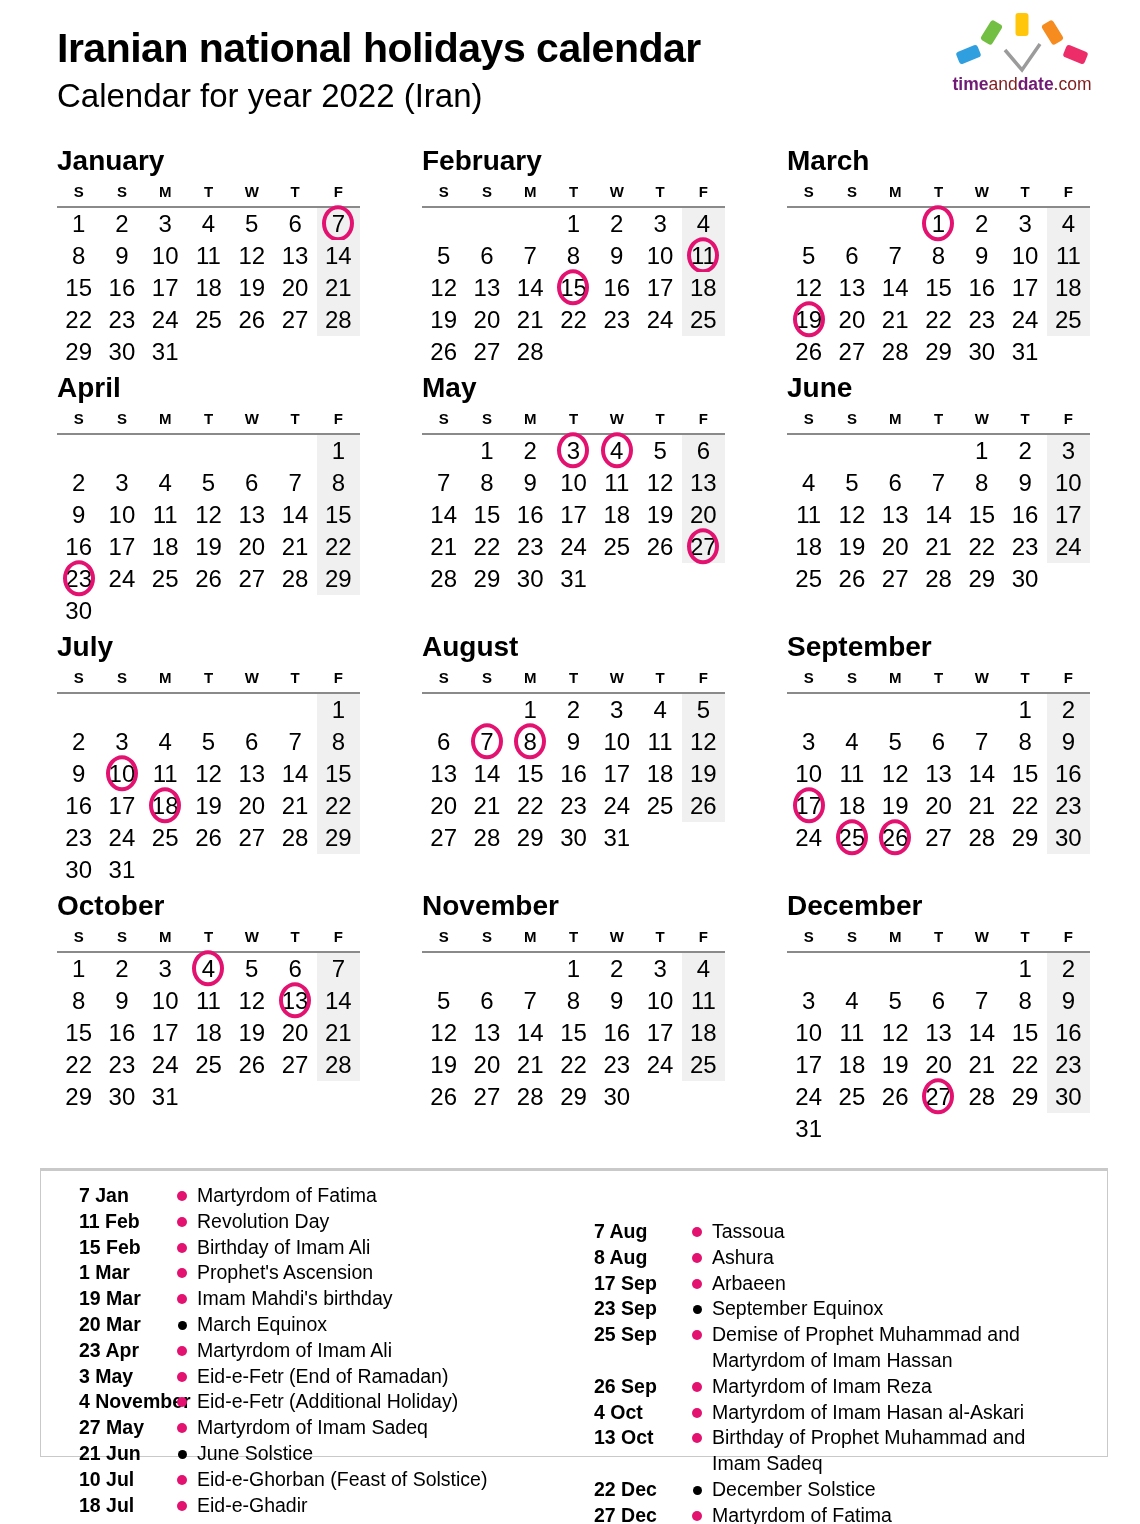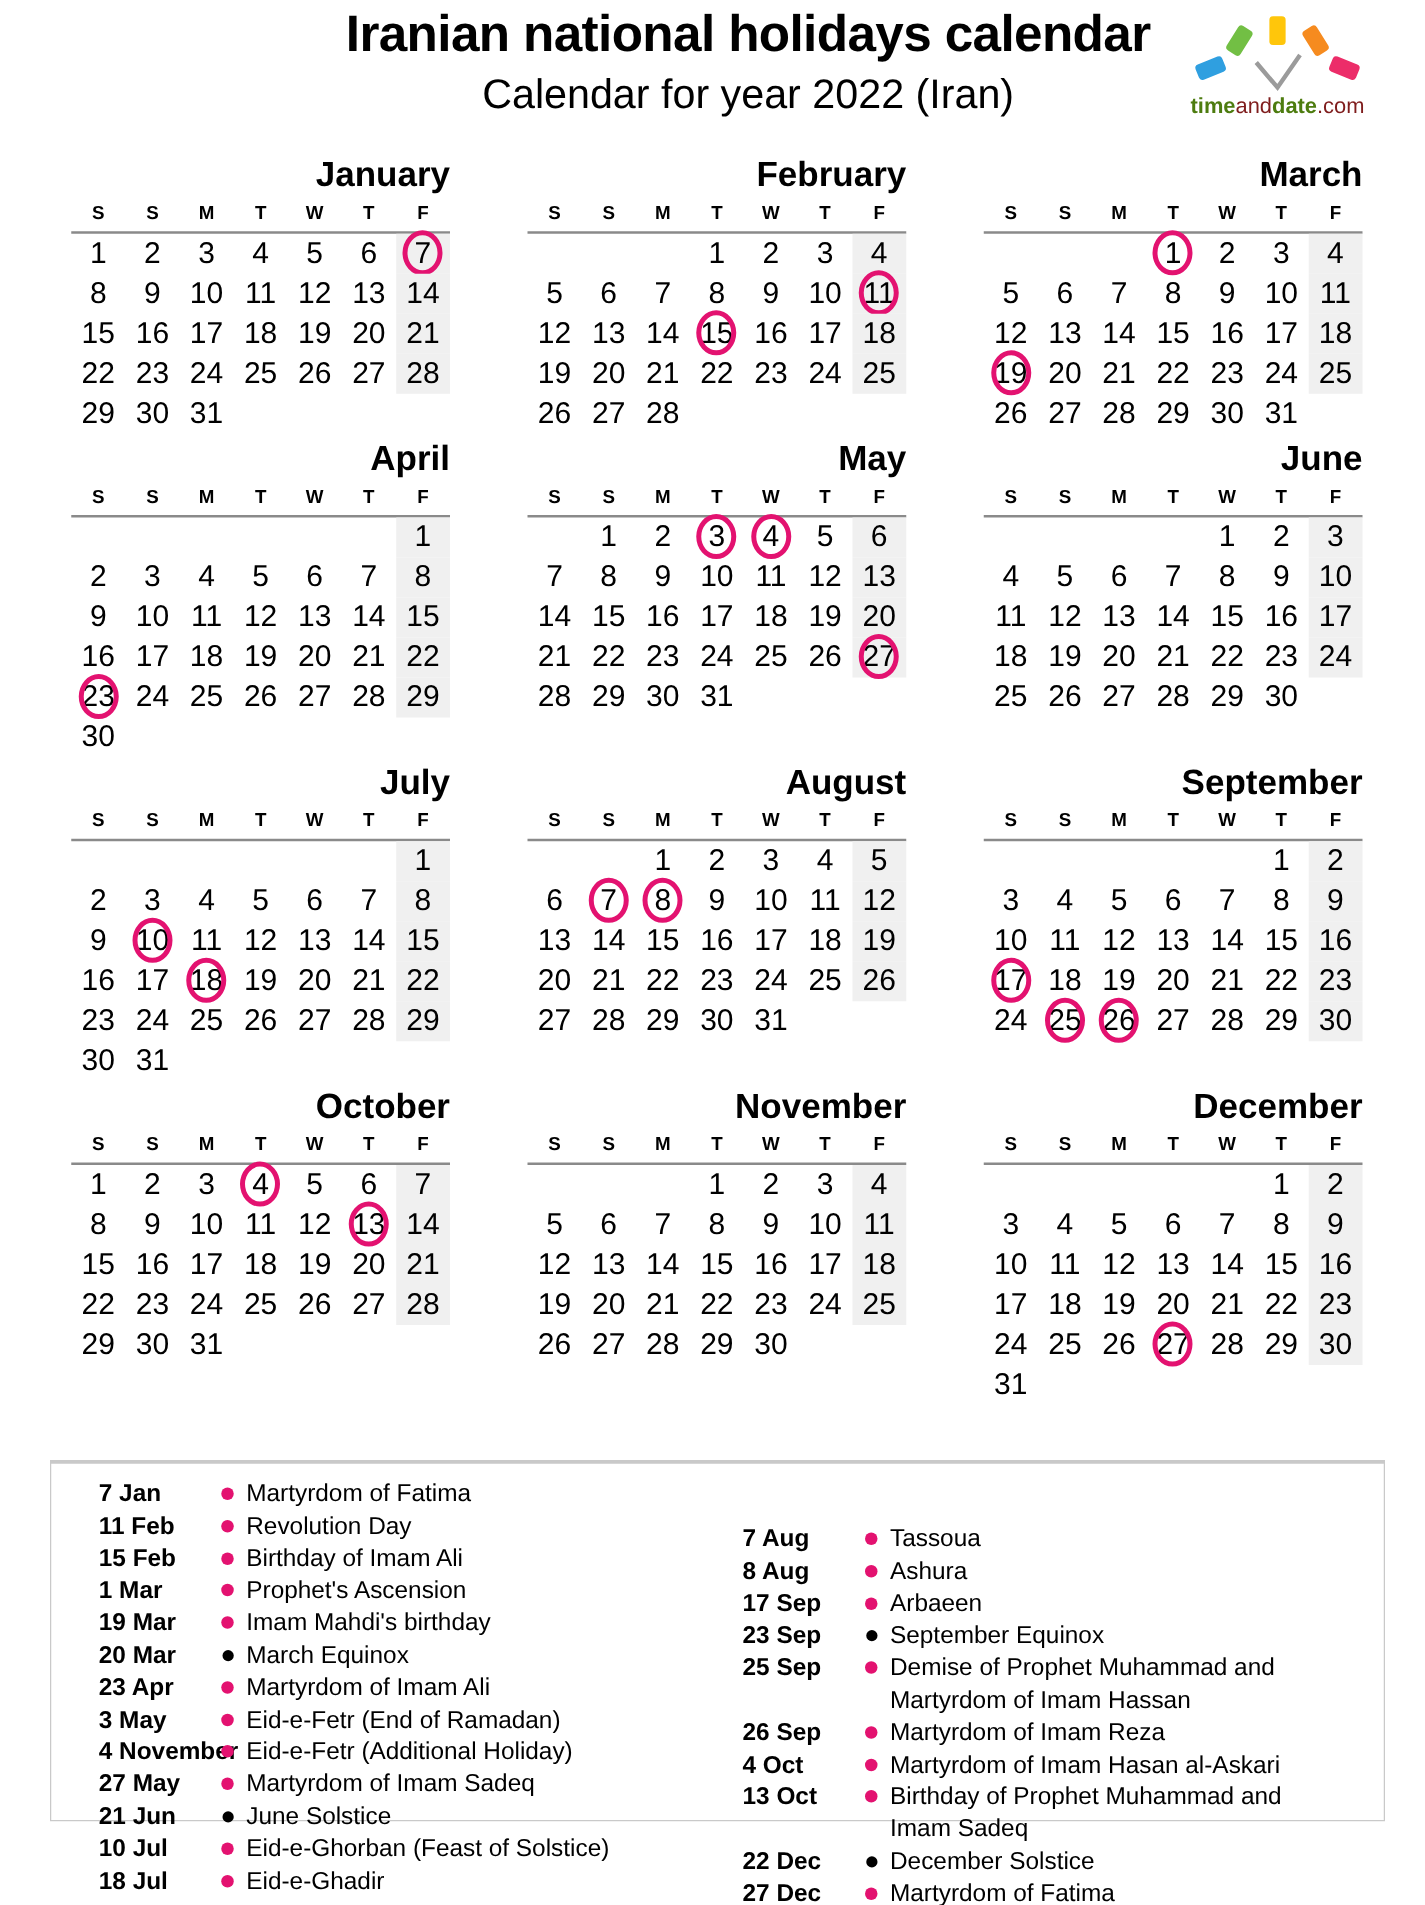--- a/index.html
+++ b/index.html
@@ -3,39 +3,39 @@
 <meta charset="utf-8">
 <style>
   html,body { margin:0; padding:0; }
   body {
     width:1140px; height:1524px; position:relative; overflow:hidden;
     background:#ffffff; color:#000;
     font-family:"Liberation Sans", sans-serif;
     -webkit-font-smoothing:antialiased;
   }
   
-  .header { padding:4px 0 0 57px;text-align:center; }
+  .header { padding:25px 0 0 57px; }
   .page-title { font-size:41px; font-weight:bold; letter-spacing:-0.5px; line-height:46px; margin:0; }
   .page-subtitle { font-size:33px; font-weight:normal; line-height:34px; margin-top:8px; }
 
   
   .logo { position:absolute; top:12px; right:40px; width:156px; text-align:center; }
   .logo svg { display:block; margin:0 auto; }
   .logo-word { font-size:17.5px; margin-top:0px; white-space:nowrap; }
-  .lw-bold { font-weight:bold; color:#4d7c0f; }
+  .lw-bold { font-weight:bold; color:#701a75; }
   .lw-gray { font-weight:normal; color:#7f1d1d; }
 
   
   .months {
     margin:28px 0 0 57px;
     display:grid; grid-template-columns:repeat(3,303px); column-gap:62px; row-gap:0px;
     align-items:start;
   }
   .month { }
-  .month-title { text-align:right; font-size:28px; font-weight:bold; height:40px; line-height:40px; }
+  .month-title { text-align:left; font-size:28px; font-weight:bold; height:40px; line-height:40px; }
   .weekdays { display:grid; grid-template-columns:repeat(7,1fr); border-bottom:2px solid #8a8a8a; height:25px; }
   .weekdays span { text-align:center; font-size:15px; font-weight:bold; line-height:21px; }
   .week { display:grid; grid-template-columns:repeat(7,1fr); }
   .cell { height:32px; position:relative; text-align:center; font-size:24px; line-height:32px; }
   .cell.friday { background:#f0f0f0; }
   .ring {
     position:absolute; left:50%; top:50%; width:32px; height:36px;
     transform:translate(-50%,-52%);
     border:4px solid #e31270; border-radius:50%;
     box-sizing:border-box; pointer-events:none;

